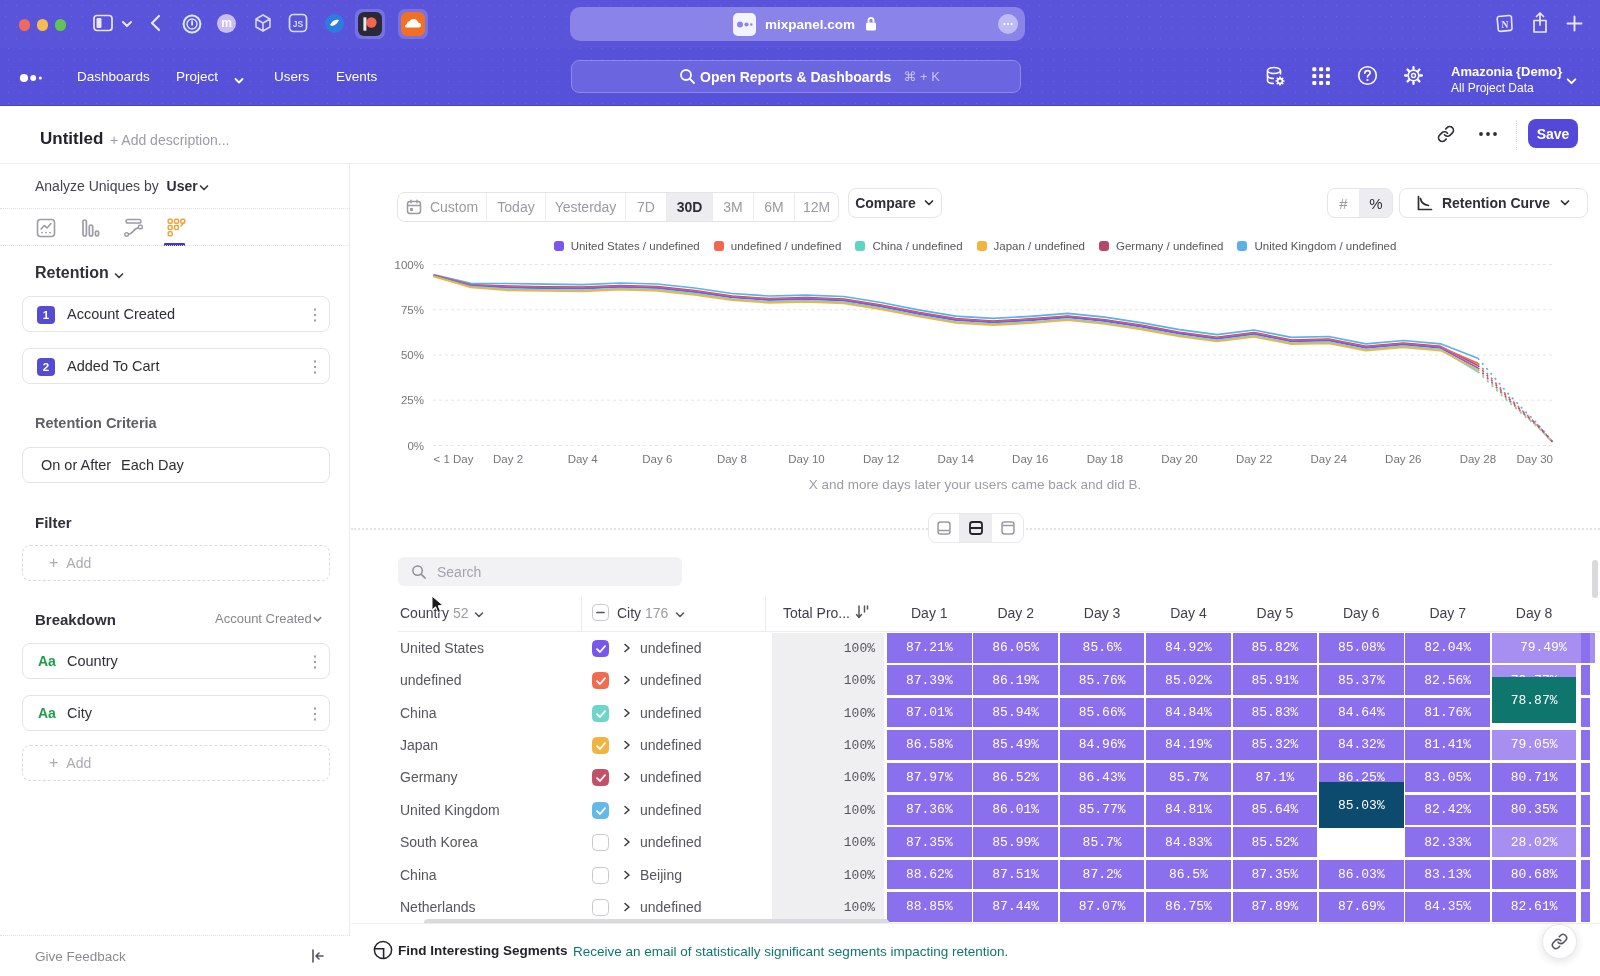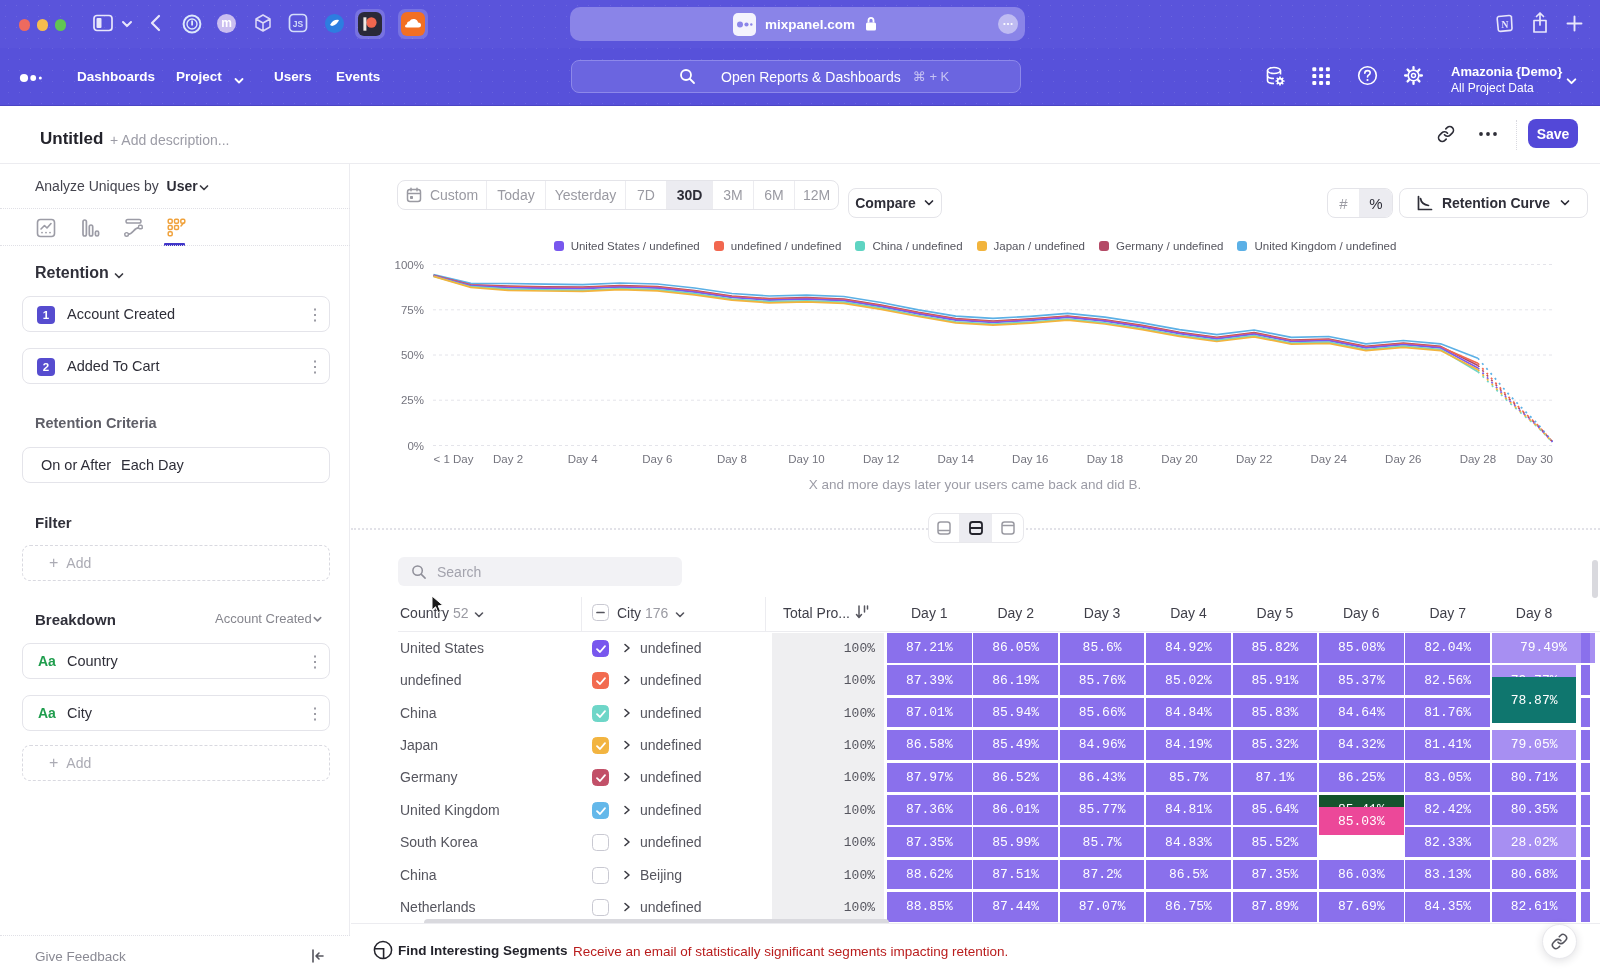--- a/index.html
+++ b/index.html
@@ -8,21 +8,21 @@
 .abs{position:absolute}
 
 #browser{position:absolute;left:0;top:0;width:1600px;height:48px;background:#5a54db;background-image:radial-gradient(rgba(255,255,255,.10) .8px,transparent 1px);background-size:11px 11px}
 #nav{position:absolute;left:0;top:48px;width:1600px;height:58px;background:#5751da;border-bottom:1px solid #4b45c4;background-image:radial-gradient(rgba(255,255,255,.10) .8px,transparent 1px);background-size:11px 11px;background-position:3px 6px}
 .tl{position:absolute;top:19px;width:11.5px;height:11.5px;border-radius:50%}
 .bico{position:absolute;top:12px;color:#eceafc}
 .extbg{position:absolute;top:9px;width:30px;height:30px;border-radius:7px;background:rgba(255,255,255,.18)}
 #urlbar{position:absolute;left:570px;top:7px;width:455px;height:34px;border-radius:10px;background:#8a84e8;display:flex;align-items:center;justify-content:center;color:#fff;font-weight:700;font-size:13.5px;padding-left:16px}
 #urlmore{position:absolute;right:7px;top:7px;width:20px;height:20px;border-radius:50%;background:rgba(255,255,255,.45);display:flex;align-items:center;justify-content:center}
 
-.navlink{position:absolute;top:69px;color:#fff;font-size:13.5px;font-weight:700}
+.navlink{position:absolute;top:69px;color:#fff;font-size:13.5px;font-weight:400}
 #navsearch{position:absolute;left:571px;top:12px;width:450px;height:33px;border-radius:8px;background:#6b65e0;border:1px solid #8d88ea;display:flex;align-items:center;color:#fff}
 .acct{position:absolute;color:#fff;text-align:left}
 
 #toolbar{position:absolute;left:0;top:106px;width:1600px;height:58px;background:#fff;border-bottom:1px solid #ececf0}
 #savebtn{position:absolute;left:1528px;top:13px;width:50px;height:29px;background:#5348d8;border-radius:8px;color:#fff;font-size:14px;font-weight:700;display:flex;align-items:center;justify-content:center}
 
 #sidebar{position:absolute;left:0;top:164px;width:350px;height:812px;background:#fff;border-right:1px solid #ececf0}
 .sb-card{position:absolute;left:22px;width:308px;height:36px;border:1px solid #e4e4ea;border-radius:8px;background:#fff}
 .sb-dash{position:absolute;left:22px;width:308px;height:36px;border:1px dashed #d9d9e0;border-radius:8px;color:#ababb4;font-size:14px;display:flex;align-items:center;padding-left:26px}
 .badge{position:absolute;left:14px;top:9px;width:18px;height:18px;border-radius:4px;background:#564ccf;color:#fff;font-size:11.5px;font-weight:700;display:flex;align-items:center;justify-content:center}
@@ -151,21 +151,21 @@
   <svg class="abs" style="left:233px;top:27px" width="12" height="12" viewBox="0 0 12 12">
         <path d="M2.5 4 L6 7.5 L9.5 4" stroke="#fff" stroke-width="1.8" fill="none" stroke-linecap="round" stroke-linejoin="round"></path>
       </svg>
   <div class="navlink" style="left:274px;top:21px">Users</div>
   <div class="navlink" style="left:336px;top:21px">Events</div>
   <div id="navsearch">
     <svg style="margin-left:107px" width="17" height="17" viewBox="0 0 17 17">
           <circle cx="7" cy="7" r="5" fill="none" stroke="#fff" stroke-width="1.8"></circle>
           <path d="M11 11 L15 15" stroke="#fff" stroke-width="1.8" stroke-linecap="round"></path>
         </svg>
-    <span style="margin-left:25px;font-size:14px;font-weight:400">Open Reports &amp; Dashboards</span>
+    <span style="margin-left:4px;font-size:14px;font-weight:700">Open Reports &amp; Dashboards</span>
     <span style="margin-left:12px;font-size:13px;color:#c7c3f4">⌘ + K</span>
   </div>
 
   <svg class="abs" style="left:1263px;top:16px" width="25" height="25" viewBox="0 0 25 25">
         <ellipse cx="11" cy="6.5" rx="6.5" ry="3" fill="none" stroke="#fff" stroke-width="1.6"></ellipse>
         <path d="M4.5 6.5 L4.5 16.5 Q4.5 19.5 11 19.5 M17.5 6.5 L17.5 10.5" fill="none" stroke="#fff" stroke-width="1.6"></path>
         <path d="M4.5 11.5 Q4.5 14.5 11 14.5" fill="none" stroke="#fff" stroke-width="1.6"></path>
         <circle cx="17" cy="17" r="2.4" fill="none" stroke="#fff" stroke-width="1.6"></circle>
         <g stroke="#fff" stroke-width="1.7" stroke-linecap="round">
           <path d="M17 13.2 L17 14.1"></path>
@@ -313,21 +313,21 @@
       </div>
   <div class="sb-dash" style="top:581px"><span style="font-size:16px;margin-right:8px">+</span> Add</div>
 </div>
 <div id="sbbot">
   <div class="abs" style="left:35px;top:13px;font-size:13.5px;color:#8a8a94">Give Feedback</div>
   <svg class="abs" style="left:310px;top:12px" width="16" height="16" viewBox="0 0 16 16">
         <path d="M3 2 L3 14 M13 8 L6 8 M9 5 L6 8 L9 11" stroke="#55555e" stroke-width="1.6" fill="none" stroke-linecap="round" stroke-linejoin="round"></path>
       </svg>
 </div>
 
-<div class="segwrap" style="left:397px;top:180px">
+<div class="segwrap" style="left:397px;top:192px">
   <div class="seg" style="width:89px"><svg width="16" height="16" viewBox="0 0 16 16" style="margin-right:8px">
           <rect x="1.5" y="2.5" width="13" height="12" rx="2.5" fill="none" stroke="#9a9aa2" stroke-width="1.5"></rect>
           <path d="M1.5 6.5 L14.5 6.5" stroke="#9a9aa2" stroke-width="1.5"></path>
           <path d="M5 1.2 L5 3.8 M11 1.2 L11 3.8" stroke="#9a9aa2" stroke-width="1.5" stroke-linecap="round"></path>
           <rect x="4" y="9" width="3" height="3" rx=".8" fill="#9a9aa2"></rect>
         </svg>Custom</div>
   <div class="seg" style="width:59px">Today</div>
   <div class="seg" style="width:80px">Yesterday</div>
   <div class="seg" style="width:41px">7D</div>
   <div class="seg active" style="width:46px">30D</div>
@@ -574,21 +574,21 @@
       <path d="M4 2.5 L8 6 L4 9.5" stroke="#3c3c44" stroke-width="1.6" fill="none" stroke-linecap="round" stroke-linejoin="round"></path>
     </svg>
     <div class="rcity" style="top:834.1px">undefined</div>
     <div class="totbg" style="top:827.4px;height:32.4px"></div>
     <div class="totval" style="top:835.1px">100%</div>
     <div class="hc" style="left:887.0px;top:827.4px;width:84.6px;height:29.5px;background:#8a70ec">87.35%</div>
     <div class="hc" style="left:973.4px;top:827.4px;width:84.6px;height:29.5px;background:#8a70ec">85.99%</div>
     <div class="hc" style="left:1059.8px;top:827.4px;width:84.6px;height:29.5px;background:#8a70ec">85.7%</div>
     <div class="hc" style="left:1146.2px;top:827.4px;width:84.6px;height:29.5px;background:#8a70ec">84.83%</div>
     <div class="hc" style="left:1232.6px;top:827.4px;width:84.6px;height:29.5px;background:#8a70ec">85.52%</div>
-    <div class="hc" style="left:1319.0px;top:807px;width:84.6px;height:28px;background:#ec4899">85.03%</div>
+    <div class="hc" style="left:1319.0px;top:782px;width:84.6px;height:46px;background:#0c4a6e">85.03%</div>
     <div class="hc" style="left:1405.4px;top:827.4px;width:84.6px;height:29.5px;background:#8a70ec">82.33%</div>
     <div class="hc" style="left:1491.8px;top:827.4px;width:84.6px;height:29.5px;background:#a78ff2">28.02%</div>
     <div class="hc" style="left:1580.6px;top:827.4px;width:9.6px;height:29.5px;background:#8a70ec"></div>
 <div class="rname" style="top:866.5px">China</div>
     <div class="cb" style="top:866.5px;background:#fff;border-color:#c9c9d2"></div>
     <svg class="chevr" style="top:868.5px" width="12" height="12" viewBox="0 0 12 12">
       <path d="M4 2.5 L8 6 L4 9.5" stroke="#3c3c44" stroke-width="1.6" fill="none" stroke-linecap="round" stroke-linejoin="round"></path>
     </svg>
     <div class="rcity" style="top:866.5px">Beijing</div>
     <div class="totbg" style="top:859.8px;height:32.4px"></div>
@@ -622,21 +622,21 @@
 
 <div class="hsb"></div>
 <div class="vsb"></div>
 
 <div id="botbar">
   <svg class="abs" style="left:22px;top:16px" width="20" height="20" viewBox="0 0 20 20">
         <circle cx="10" cy="10" r="8.6" fill="none" stroke="#23232b" stroke-width="1.5"></circle>
         <path d="M1.6 8.8 L10.6 8.8 L10.6 18.5" stroke="#23232b" stroke-width="1.6" fill="none"></path>
       </svg>
   <div class="abs" style="left:47px;top:19px;font-size:13.5px;font-weight:700;color:#23232b">Find Interesting Segments</div>
-  <div class="abs" style="left:222px;top:19.5px;font-size:13.5px;color:#b91c1c">Receive an email of statistically significant segments impacting retention.</div>
+  <div class="abs" style="left:222px;top:19.5px;font-size:13.5px;color:#0f766e">Receive an email of statistically significant segments impacting retention.</div>
 </div>
 <div id="fab">
       <svg width="17" height="17" viewBox="0 0 24 24">
         <g fill="none" stroke="#55555e" stroke-width="2.2" stroke-linecap="round" stroke-linejoin="round">
           <path d="M10 13a5 5 0 0 0 7.54.54l3-3a5 5 0 0 0-7.07-7.07l-1.72 1.71"></path>
           <path d="M14 11a5 5 0 0 0-7.54-.54l-3 3a5 5 0 0 0 7.07 7.07l1.71-1.71"></path>
         </g>
       </svg>
     </div>
 

